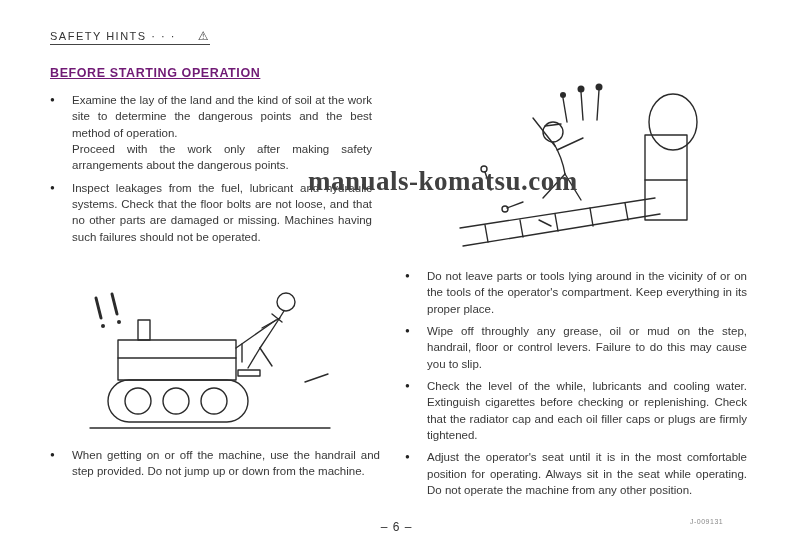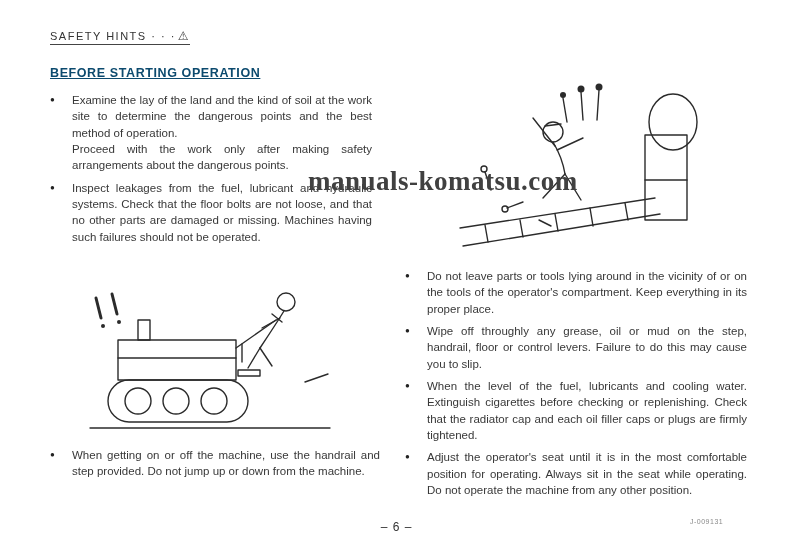--- a/index.html
+++ b/index.html
@@ -10,30 +10,30 @@
     overflow:hidden;
     font-family:"Liberation Sans", sans-serif;
     color:#2e2e2e;
   }
   
   .header{
     position:absolute;left:50px;top:30px;
     font-size:11px;letter-spacing:1.5px;
     border-bottom:1px solid #444;
     padding-bottom:2px;
-    display:flex;align-items:center;gap:2px;
+    display:flex;align-items:center;gap:22px;
     color:#333;
   }
   .warn{font-size:12px;line-height:1;}
   
   .section-title{
     position:absolute;left:50px;top:66px;
     font-size:12.5px;font-weight:bold;letter-spacing:0.6px;
     text-decoration:underline;
-    color:#0c4a6e;
+    color:#701a75;
   }
   
   .col{position:absolute;font-size:11.5px;line-height:1.42;text-align:justify;}
   .col-left{left:50px;top:92px;width:322px;}
   .col-right{left:405px;top:268px;width:342px;}
   .col-bottom-left{left:50px;top:447px;width:330px;}
   ul.bullets{list-style:none;margin:0;padding:0;}
   ul.bullets li{display:flex;margin:0 0 6px 0;}
   .marker{width:22px;flex:0 0 22px;font-size:8px;line-height:16px;color:#222;}
   .btext{flex:1;white-space:pre-line;color:#383838;}
@@ -177,21 +177,21 @@
       <li>
         <span class="marker">●</span>
         <span class="btext">Do not leave parts or tools lying around in the vicinity of or on the tools of the operator's compartment. Keep everything in its proper place.</span>
       </li>
       <li>
         <span class="marker">●</span>
         <span class="btext">Wipe off throughly any grease, oil or mud on the step, handrail, floor or control levers. Failure to do this may cause you to slip.</span>
       </li>
       <li>
         <span class="marker">●</span>
-        <span class="btext">When the level of the fuel, lubricants and cooling water. Extinguish cigarettes before checking or replenishing. Check that the radiator cap and each oil filler caps or plugs are firmly tightened.</span>
+        <span class="btext">Check the level of the while, lubricants and cooling water. Extinguish cigarettes before checking or replenishing. Check that the radiator cap and each oil filler caps or plugs are firmly tightened.</span>
       </li>
       <li>
         <span class="marker">●</span>
         <span class="btext">Adjust the operator's seat until it is in the most comfortable position for operating. Always sit in the seat while operating. Do not operate the machine from any other position.</span>
       </li>
     </ul>
   </div>
 
   <div class="page-number">– 6 –</div>
   <div class="doc-code">J-009131</div>

